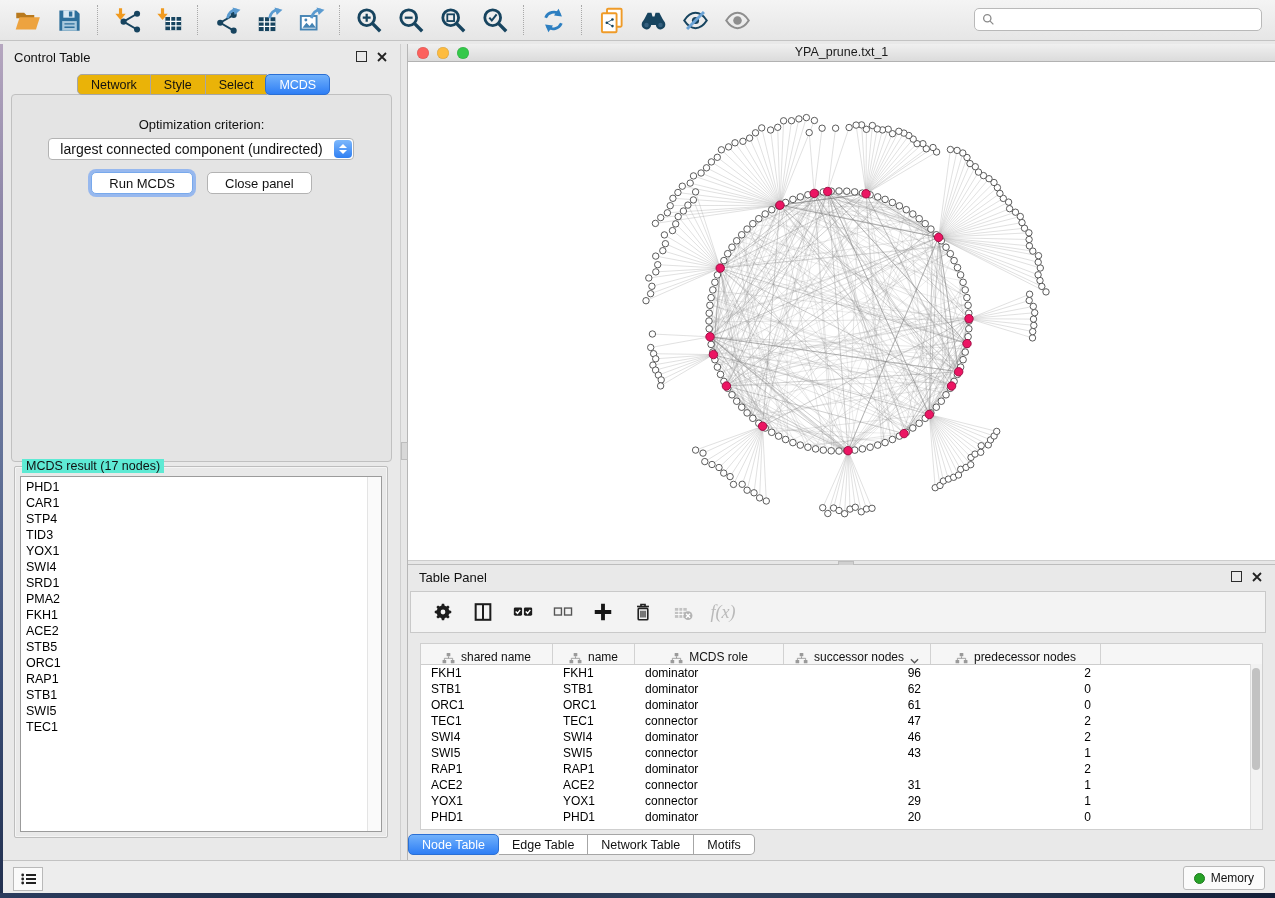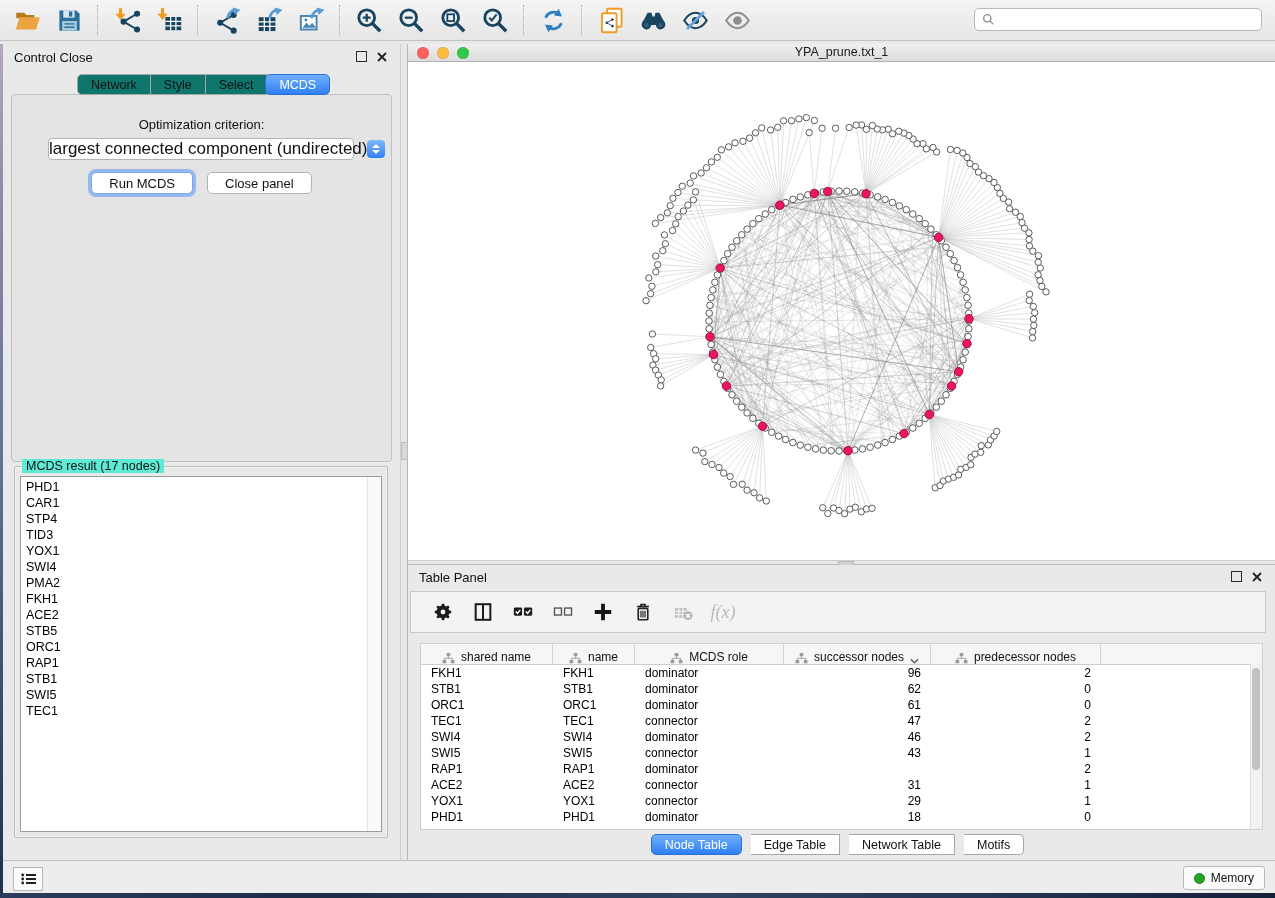--- a/index.html
+++ b/index.html
@@ -31,32 +31,32 @@
   .wctl{display:flex;align-items:center;gap:10px;}
   .float-btn{width:9px;height:9px;border:1.5px solid #2b2b2b;background:transparent;}
   .close-btn svg{width:10px;height:10px;display:block;}
 
   
   .cp{position:absolute;left:3px;top:44px;width:397px;height:816px;background:#e9e9e9;}
   .cp-head{position:absolute;left:0;top:0;width:100%;height:26px;}
   .cp-head .panel-title{position:absolute;left:11px;top:6px;}
   .cp-head .wctl{position:absolute;right:13px;top:7px;}
   .cp-tabs{position:absolute;left:74px;top:30px;display:flex;height:21px;z-index:2;}
-  .cp-tab{padding:0 13px;font-size:12.5px;display:flex;align-items:center;background:#0f766e;
+  .cp-tab{padding:0 13px;font-size:12.5px;display:flex;align-items:center;background:#eab308;
           border:1px solid #a6a6a6;border-left:none;color:#111;}
   .cp-tab:first-child{border-left:1px solid #a6a6a6;border-radius:5px 0 0 5px;}
   .cp-tab:last-child{border-radius:0 5px 5px 0;}
   .cp-tab.active{background:linear-gradient(#71b1fb,#2e7ef5);color:#fff;
                  border:1px solid #2a6fd4;border-radius:5px;margin-left:-2px;}
   .cp-inner{position:absolute;left:8px;top:50px;width:379px;height:366px;background:#e4e4e4;
             border:1px solid #c0c0c0;border-radius:4px;}
   .opt-label{margin-top:22px;text-align:center;font-size:13px;color:#111;}
   .dropdown{position:absolute;left:36px;top:43px;width:306px;height:22px;background:#fff;
             border:1px solid #b3b3b3;border-radius:4px;display:flex;align-items:center;box-sizing:border-box;}
-  .dd-text{flex:1;text-align:center;font-size:17px;color:#111;white-space:nowrap;}
+  .dd-text{flex:1;text-align:center;font-size:14px;color:#111;white-space:nowrap;}
   .dd-step{width:18px;height:18px;margin-right:1px;border-radius:4px;flex:none;
            background:linear-gradient(#7db8fc,#2f7ff2);display:flex;flex-direction:column;
            align-items:center;justify-content:center;gap:2px;}
   .dd-step .tri-up{width:0;height:0;border-left:4px solid transparent;border-right:4px solid transparent;
                    border-bottom:4px solid #fff;}
   .dd-step .tri-dn{width:0;height:0;border-left:4px solid transparent;border-right:4px solid transparent;
                    border-top:4px solid #fff;}
   .btn-row{position:absolute;top:77px;left:0;width:100%;display:flex;justify-content:center;gap:14px;}
   .btn{height:20px;padding:0 17px;background:#fff;border:1px solid #b3b3b3;border-radius:5px;
        font-size:13px;display:flex;align-items:center;color:#111;}
@@ -105,21 +105,21 @@
       border-right:1px solid #d2d2d2;box-sizing:border-box;flex:none;}
   .th svg.tree{width:13px;height:11px;flex:none;}
   .th svg.sort{width:9px;height:6px;flex:none;}
   .th-fill{flex:1;border-right:none;}
   .trow{display:flex;height:16px;}
   .td{font-size:12px;color:#000;box-sizing:border-box;padding:1px 0 0 10px;flex:none;
       white-space:nowrap;overflow:hidden;}
   .td.num{text-align:right;padding:1px 10px 0 0;}
   .tbl-scroll{position:absolute;right:0;top:20px;width:11px;bottom:0;background:#f2f2f2;border-left:1px solid #ddd;}
   .tbl-scroll .thumb{position:absolute;left:1px;top:4px;width:8px;height:102px;background:#c2c2c2;border-radius:4px;}
-  .tp-tabs{position:absolute;left:0;right:8px;top:269px;display:flex;justify-content:center;height:21px;gap:9px;}
+  .tp-tabs{position:absolute;left:0;right:8px;top:269px;display:flex;height:21px;}
   .tp-tab{padding:0 13px;font-size:12.5px;display:flex;align-items:center;background:#ffffff;
           border:1px solid #a6a6a6;border-left:none;color:#111;}
   .tp-tab:first-child{border-left:1px solid #a6a6a6;border-radius:5px 0 0 5px;}
   .tp-tab:last-child{border-radius:0 5px 5px 0;}
   .tp-tab.active{background:linear-gradient(#71b1fb,#2e7ef5);color:#fff;
                  border:1px solid #2a6fd4;border-radius:5px;}
 
   
   .statusbar{position:absolute;left:3px;top:860px;width:1272px;height:33px;background:#ededed;
              border-top:1px solid #c2c2c2;box-sizing:border-box;}
@@ -285,21 +285,21 @@
       </svg>
       <input type="text" placeholder="" style="">
     </div>
   </div>
 
   <div class="wall-left"></div>
   <div class="wall-bottom"></div>
 
   <div class="cp">
     <div class="cp-head">
-      <span class="panel-title">Control Close</span>
+      <span class="panel-title">Control Table</span>
       <span class="wctl">
         <span class="float-btn"></span>
         <span class="close-btn">
           <svg viewBox="0 0 10 10">
               <path d="M1 1l8 8M9 1l-8 8" stroke="#222" stroke-width="1.8"></path>
             </svg>
         </span>
       </span>
     </div>
     <div class="cp-tabs" id="cp-tabs">
@@ -325,20 +325,21 @@
     <div class="result-group">
       <span class="result-title">MCDS result (17 nodes)</span>
       <div class="result-list">
         <ul id="result-items">
             <li>PHD1</li>
             <li>CAR1</li>
             <li>STP4</li>
             <li>TID3</li>
             <li>YOX1</li>
             <li>SWI4</li>
+            <li>SRD1</li>
             <li>PMA2</li>
             <li>FKH1</li>
             <li>ACE2</li>
             <li>STB5</li>
             <li>ORC1</li>
             <li>RAP1</li>
             <li>STB1</li>
             <li>SWI5</li>
             <li>TEC1</li>
           </ul>
@@ -1326,21 +1327,21 @@
             <div class="td" style="width: 132px;">YOX1</div>
             <div class="td" style="width: 82px;">YOX1</div>
             <div class="td" style="width: 149px;">connector</div>
             <div class="td num" style="width: 147px;">29</div>
             <div class="td num" style="width: 170px;">1</div>
           </div>
           <div class="trow">
             <div class="td" style="width: 132px;">PHD1</div>
             <div class="td" style="width: 82px;">PHD1</div>
             <div class="td" style="width: 149px;">dominator</div>
-            <div class="td num" style="width: 147px;">18</div>
+            <div class="td num" style="width: 147px;">20</div>
             <div class="td num" style="width: 170px;">0</div>
           </div>
         </div>
       <div class="tbl-scroll">
         <div class="thumb"></div>
       </div>
     </div>
     <div class="tp-tabs" id="tp-tabs">
         <div class="tp-tab active">Node Table</div>
         <div class="tp-tab">Edge Table</div>

